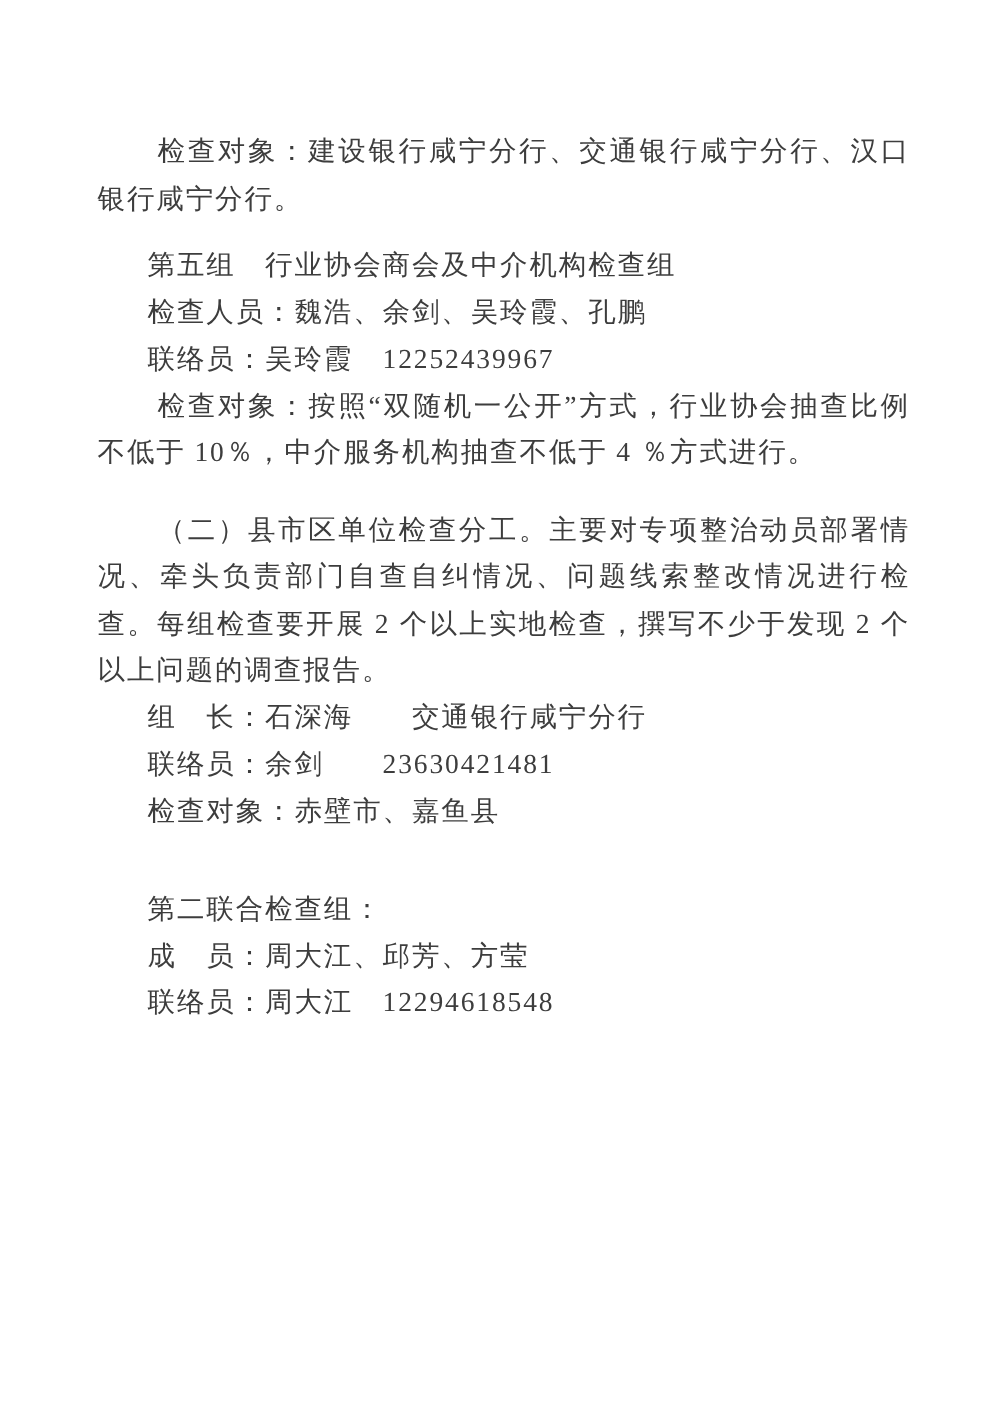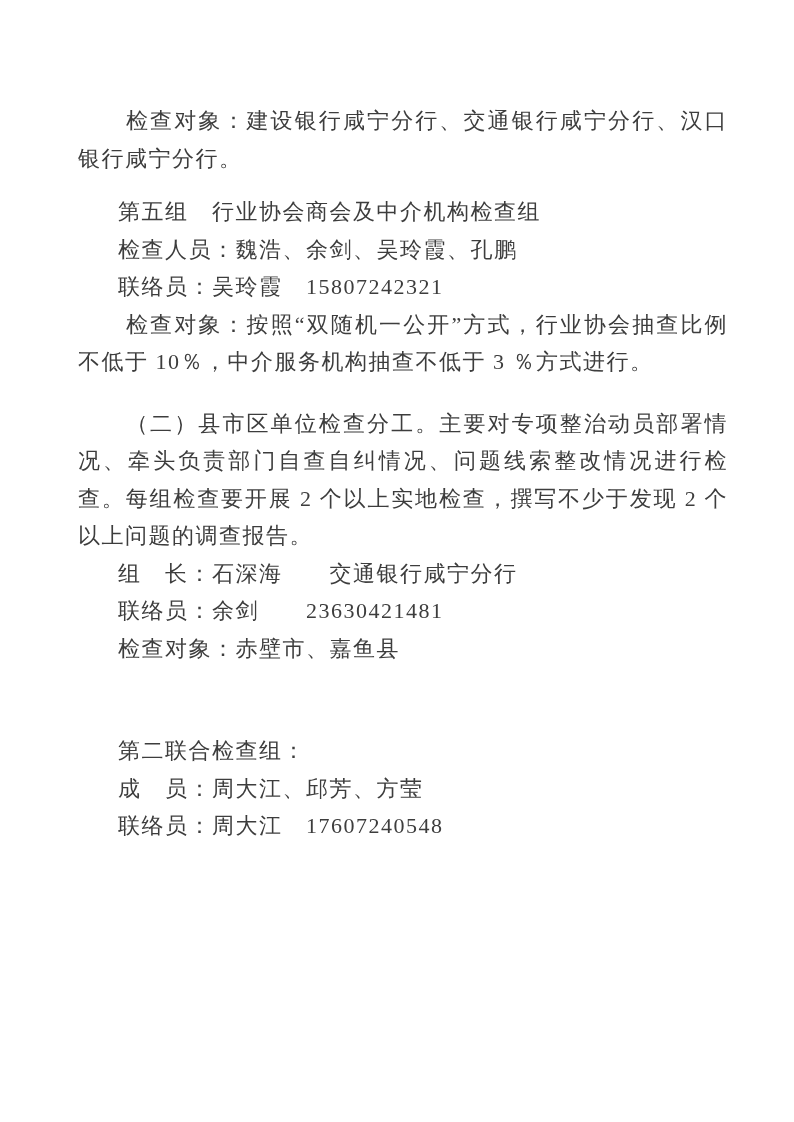--- a/index.html
+++ b/index.html
@@ -30,21 +30,21 @@
     text-indent: 48px;
     text-align: justify;
   }
   .line {
     margin: 0;
     text-indent: 40px;
     white-space: nowrap;
   }
   .gap-blank-line { margin-top: 24px; }
   .gap-group5 { margin-top: 16px; }
-  .gap-group2 { margin-top: 65px; }
+  .gap-group2 { margin-top: 41px; }
   .page-number {
     position: absolute;
     left: 84px;
     top: 1056px;
     font-size: 16px;
     letter-spacing: 2px;
     color: #333333;
   }
 </style>
 </head>
@@ -52,35 +52,35 @@
 
 <div class="sheet">
 
   <div class="text-column">
 
     <p class="para">检查对象：建设银行咸宁分行、交通银行咸宁分行、汉口银行咸宁分行。</p>
 
     <div>
       <p class="line gap-group5">第五组　行业协会商会及中介机构检查组</p>
       <p class="line">检查人员：魏浩、余剑、吴玲霞、孔鹏</p>
-      <p class="line">联络员：吴玲霞　15807242321</p>
-      <p class="para">检查对象：按照“双随机一公开”方式，行业协会抽查比例不低于 10％，中介服务机构抽查不低于 3 ％方式进行。</p>
+      <p class="line">联络员：吴玲霞　12252439967</p>
+      <p class="para">检查对象：按照“双随机一公开”方式，行业协会抽查比例不低于 10％，中介服务机构抽查不低于 4 ％方式进行。</p>
     </div>
 
     <p class="para gap-blank-line">（二）县市区单位检查分工。主要对专项整治动员部署情况、牵头负责部门自查自纠情况、问题线索整改情况进行检查。每组检查要开展 2 个以上实地检查，撰写不少于发现 2 个以上问题的调查报告。</p>
 
     <div>
       <p class="line">组　长：石深海　　交通银行咸宁分行</p>
       <p class="line">联络员：余剑　　23630421481</p>
       <p class="line">检查对象：赤壁市、嘉鱼县</p>
     </div>
 
     <div>
       <p class="line gap-group2">第二联合检查组：</p>
       <p class="line">成　员：周大江、邱芳、方莹</p>
-      <p class="line">联络员：周大江　17607240548</p>
+      <p class="line">联络员：周大江　12294618548</p>
     </div>
 
   </div>
 
   <div class="page-number">- 4 -</div>
 
 </div>
 
 </body></html>

